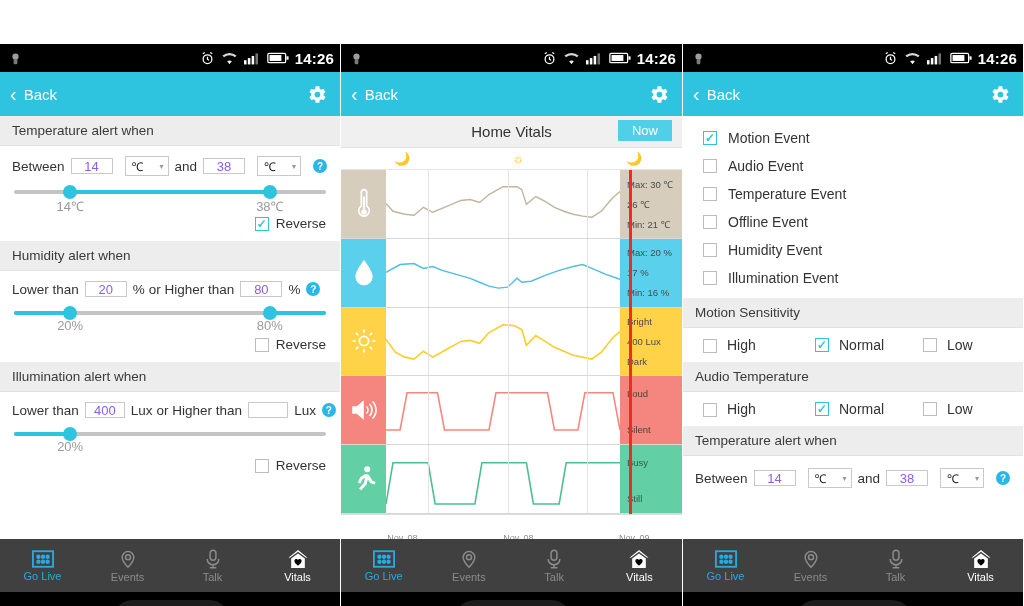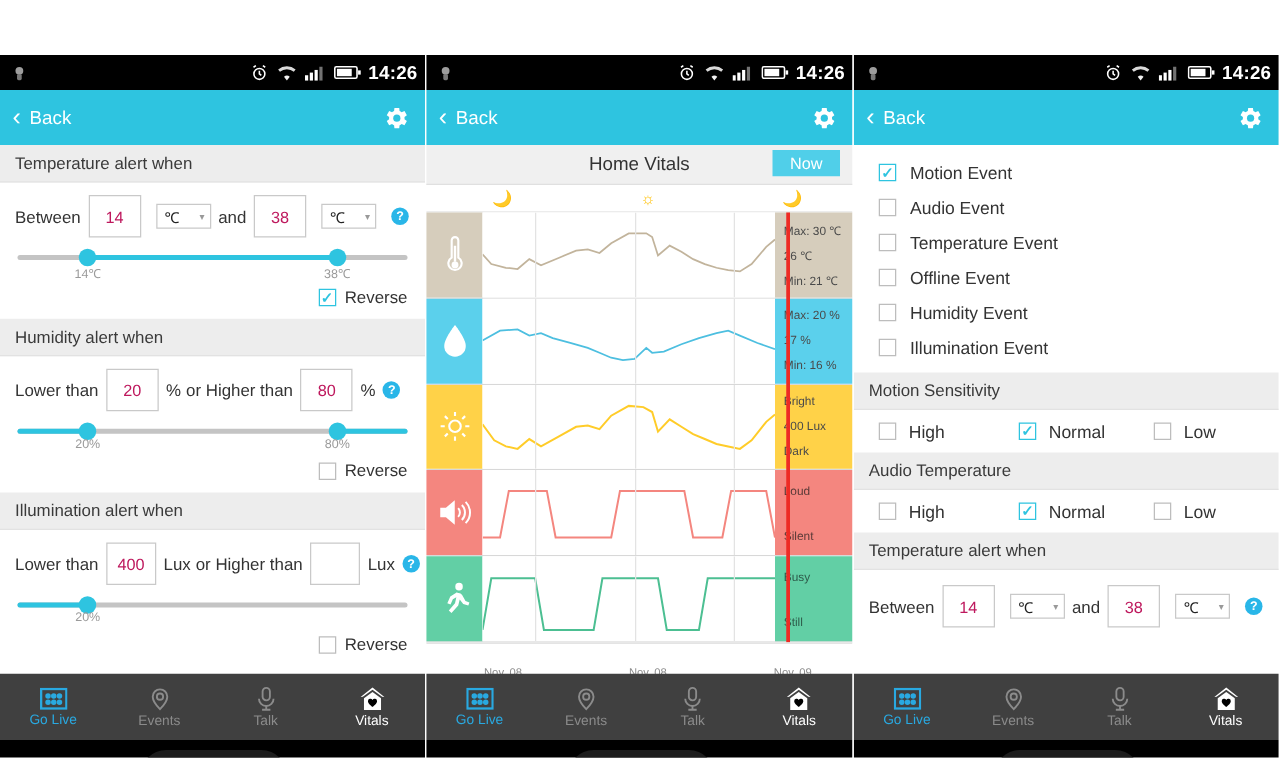--- a/index.html
+++ b/index.html
@@ -33,22 +33,22 @@
 
   
   .sect {
     background: #ededed; color: #3a3a3a; font-size: 13.5px;
     padding: 7px 12px; border-bottom: 1px solid #e2e2e2;
   }
   .row { padding: 10px 12px 2px 12px; display: flex; align-items: center;
          font-size: 13.5px; color: #333; flex-wrap: nowrap; }
   .row .lbl { white-space: nowrap; }
   .txtbox {
-    border: 1px solid #c9c9c9; background: #fff; height: 34px; min-width: 40px;
-    font-size: 13px; text-align: right; color: #be185d; margin: 0 6px;
+    border: 1px solid #c9c9c9; background: #fff; height: 16px; min-width: 40px;
+    font-size: 13px; text-align: right; color: #8b5cf6; margin: 0 6px;
     display: inline-flex; align-items: center; justify-content: center;
     font-family: "Liberation Sans", sans-serif;
   }
   .txtbox.w40 { width: 42px; }
   .txtbox.w46 { width: 46px; }
   .sel {
     border: 1px solid #c9c9c9; background: #fff; height: 20px; width: 44px;
     font-size: 12px; color: #222; margin: 0 6px;
     display: inline-flex; align-items: center; justify-content: space-between;
     padding: 0 4px 0 6px;
@@ -60,38 +60,38 @@
     align-items: center; justify-content: center; margin-left: 6px; flex: none;
   }
 
   
   .slider-wrap { padding: 12px 14px 2px 14px; }
   .track { position: relative; height: 4px; background: #c4c4c4; border-radius: 2px; }
   .fill { position: absolute; top: 0; height: 4px; background: #2ec4e0; border-radius: 2px; }
   .knob { position: absolute; top: -5px; width: 14px; height: 14px;
           background: #2ec4e0; border-radius: 50%; margin-left: -7px; }
   .ticks { position: relative; height: 18px; }
-  .tick { position: absolute; top: 3px; font-size: 10px; color: #9a9a9a;
+  .tick { position: absolute; top: 3px; font-size: 13px; color: #9a9a9a;
           transform: translateX(-50%); white-space: nowrap; }
 
   
   .rev-row { display: flex; justify-content: flex-end; align-items: center;
              padding: 2px 14px 10px 0; gap: 7px; font-size: 13.5px; color:#333; }
   .cbox { width: 14px; height: 14px; border: 1px solid #bdbdbd; background:#fff;
           display: inline-flex; align-items: center; justify-content: center; flex:none; }
   .cbox.on { border-color: #2ec4e0; }
   .cbox .tick-g { color: #2ec4e0; font-size: 12px; line-height: 1; font-weight: bold; }
 
   
   .cb-list { padding: 8px 0 6px 0; }
   .cb-item { display: flex; align-items: center; gap: 11px;
              padding: 6px 0 6px 20px; font-size: 14px; color: #333; }
   .triple { display: flex; padding: 9px 0 9px 20px; font-size: 14px; color:#333; }
   .triple .opt { display: flex; align-items: center; gap: 10px; }
-  .triple .opt:nth-child(1) { width: 112px; }
+  .triple .opt:nth-child(1) { width: 112px; align-items: flex-end; }
   .triple .opt:nth-child(2) { width: 108px; }
 
   
   .vitals-head { height: 32px; background:#f0f0f0; display:flex; align-items:center;
                  justify-content:center; position: relative; border-bottom:1px solid #e0e0e0;}
   .vitals-title { font-size: 15px; color:#333; }
   .now-btn { position:absolute; right: 10px; top: 4px; background:#50cfe9; color:#fff;
              font-size: 13px; padding: 3px 14px; }
   .daynight { height: 22px; background:#fff; position: relative; border-bottom: 1px solid #e6e6e6;}
   .dn { position:absolute; top:3px; transform: translateX(-50%); font-size: 13px; }

